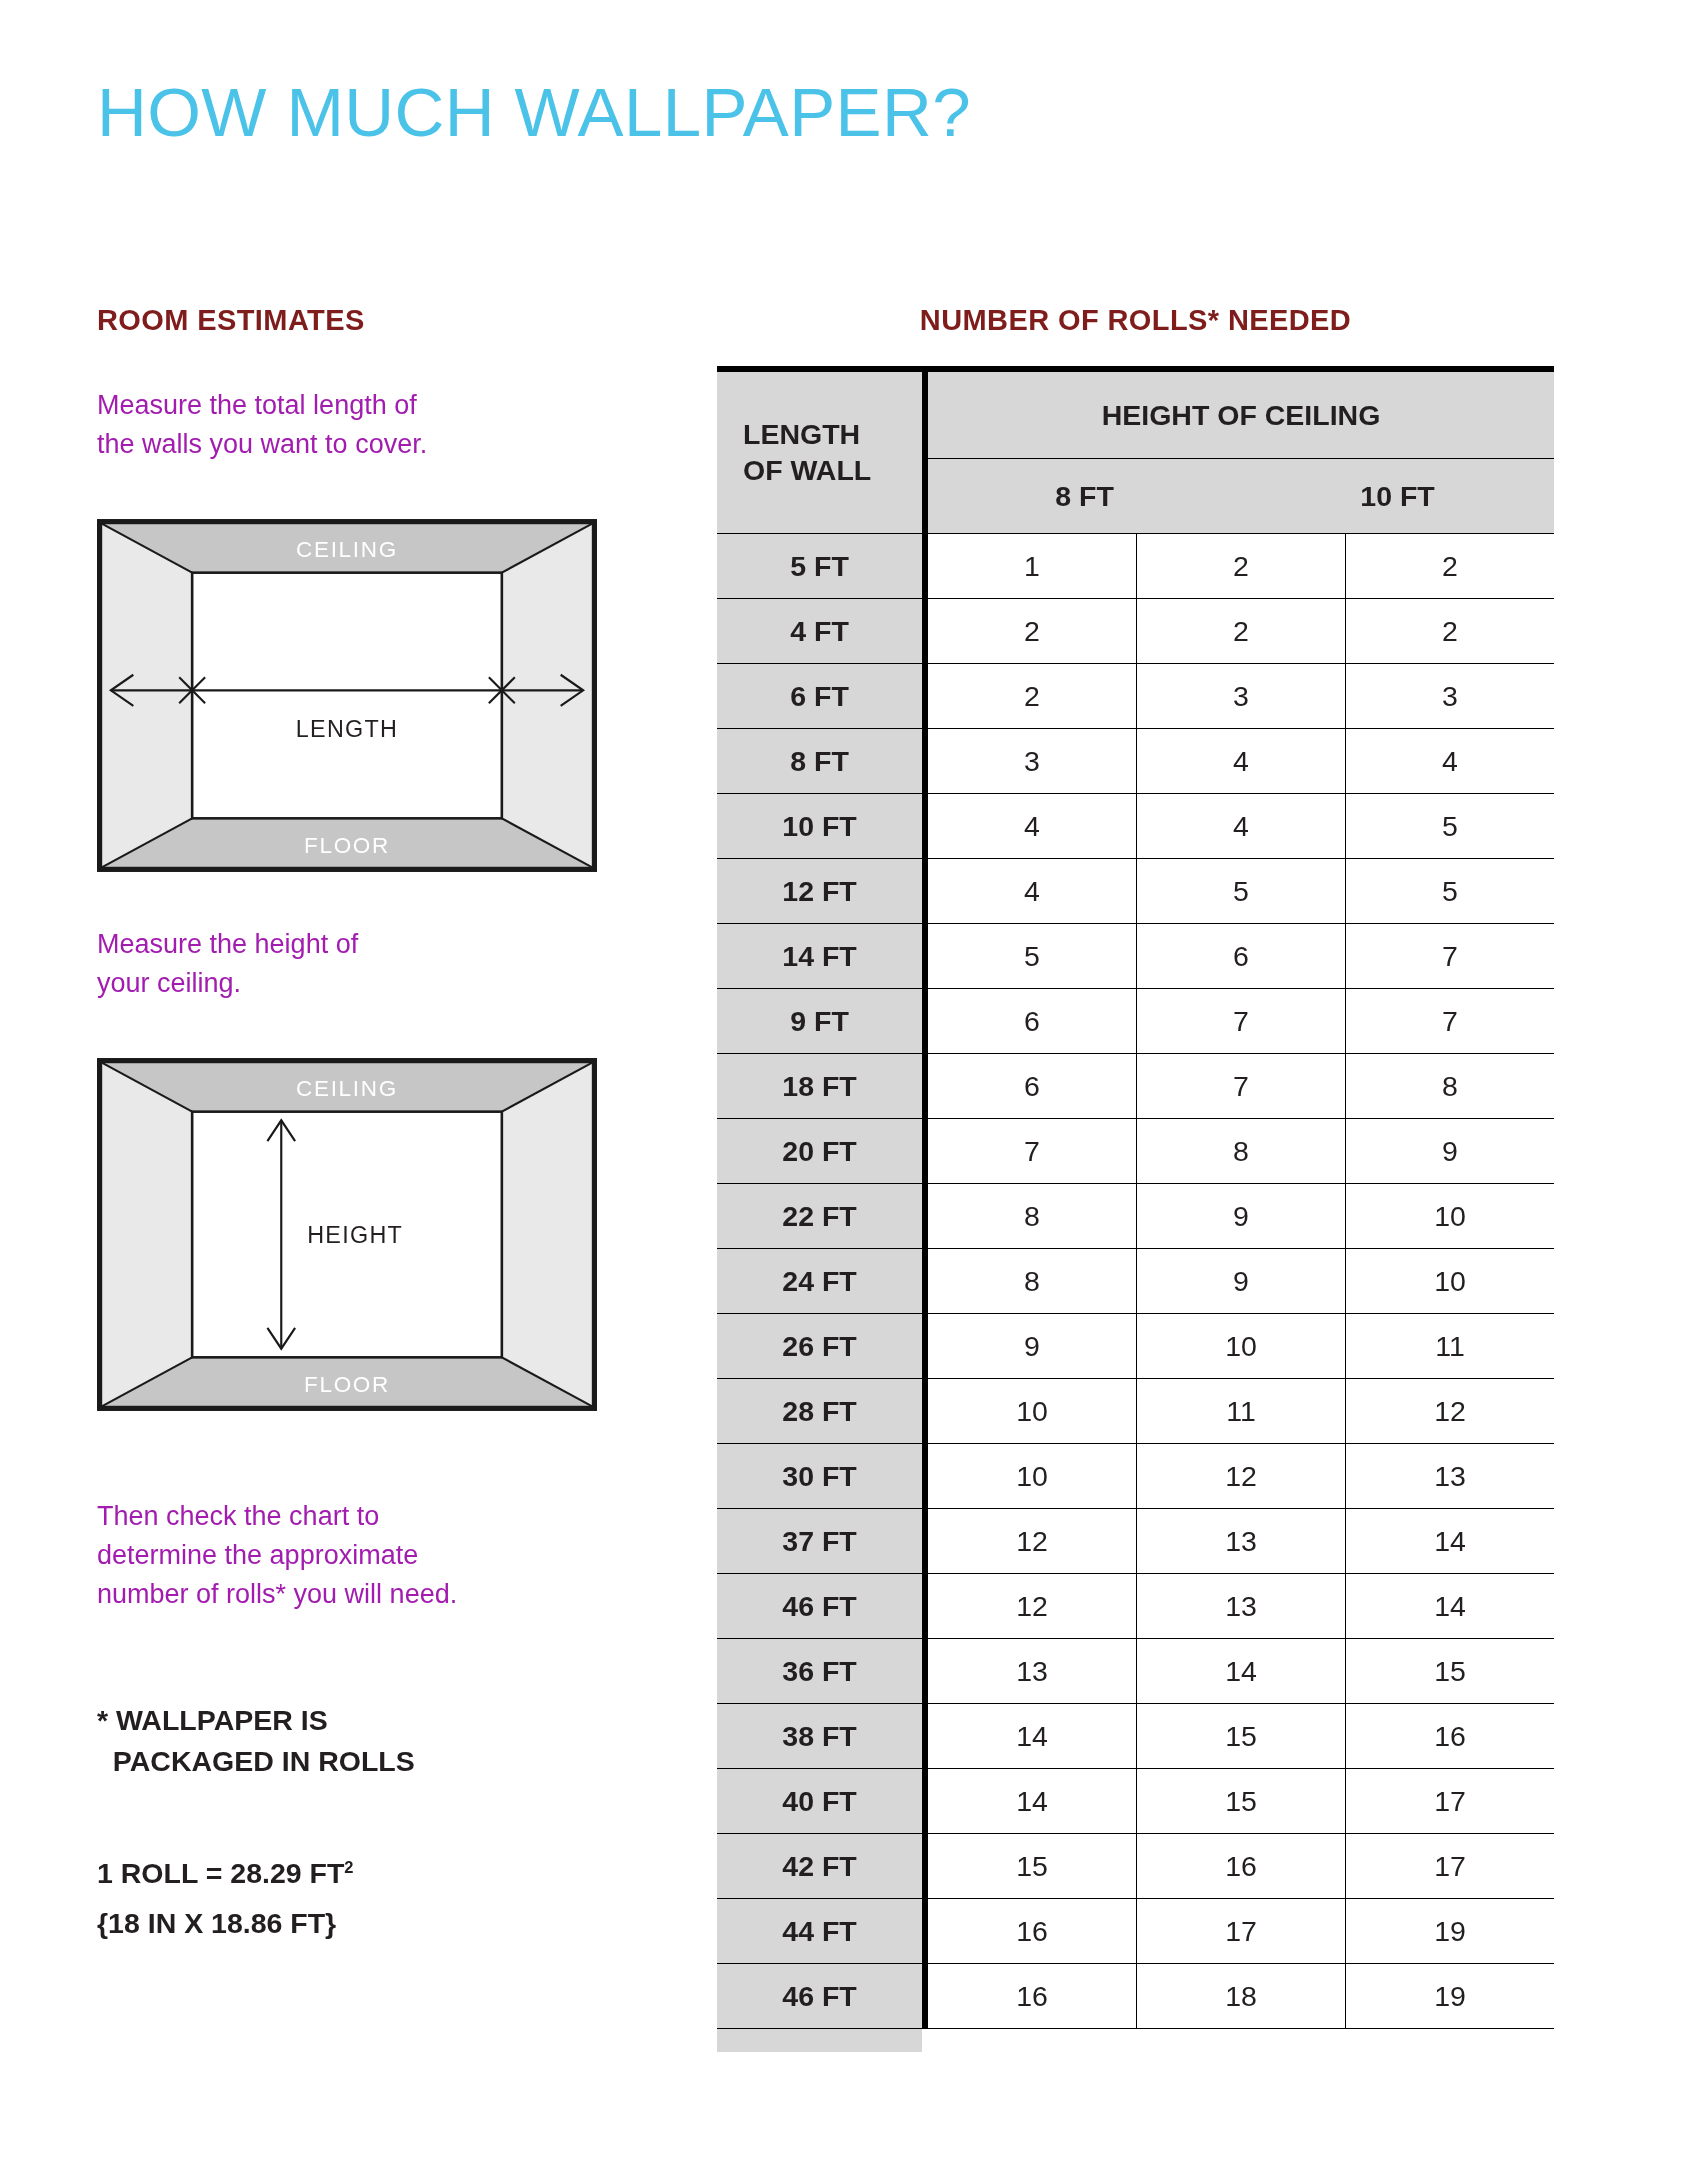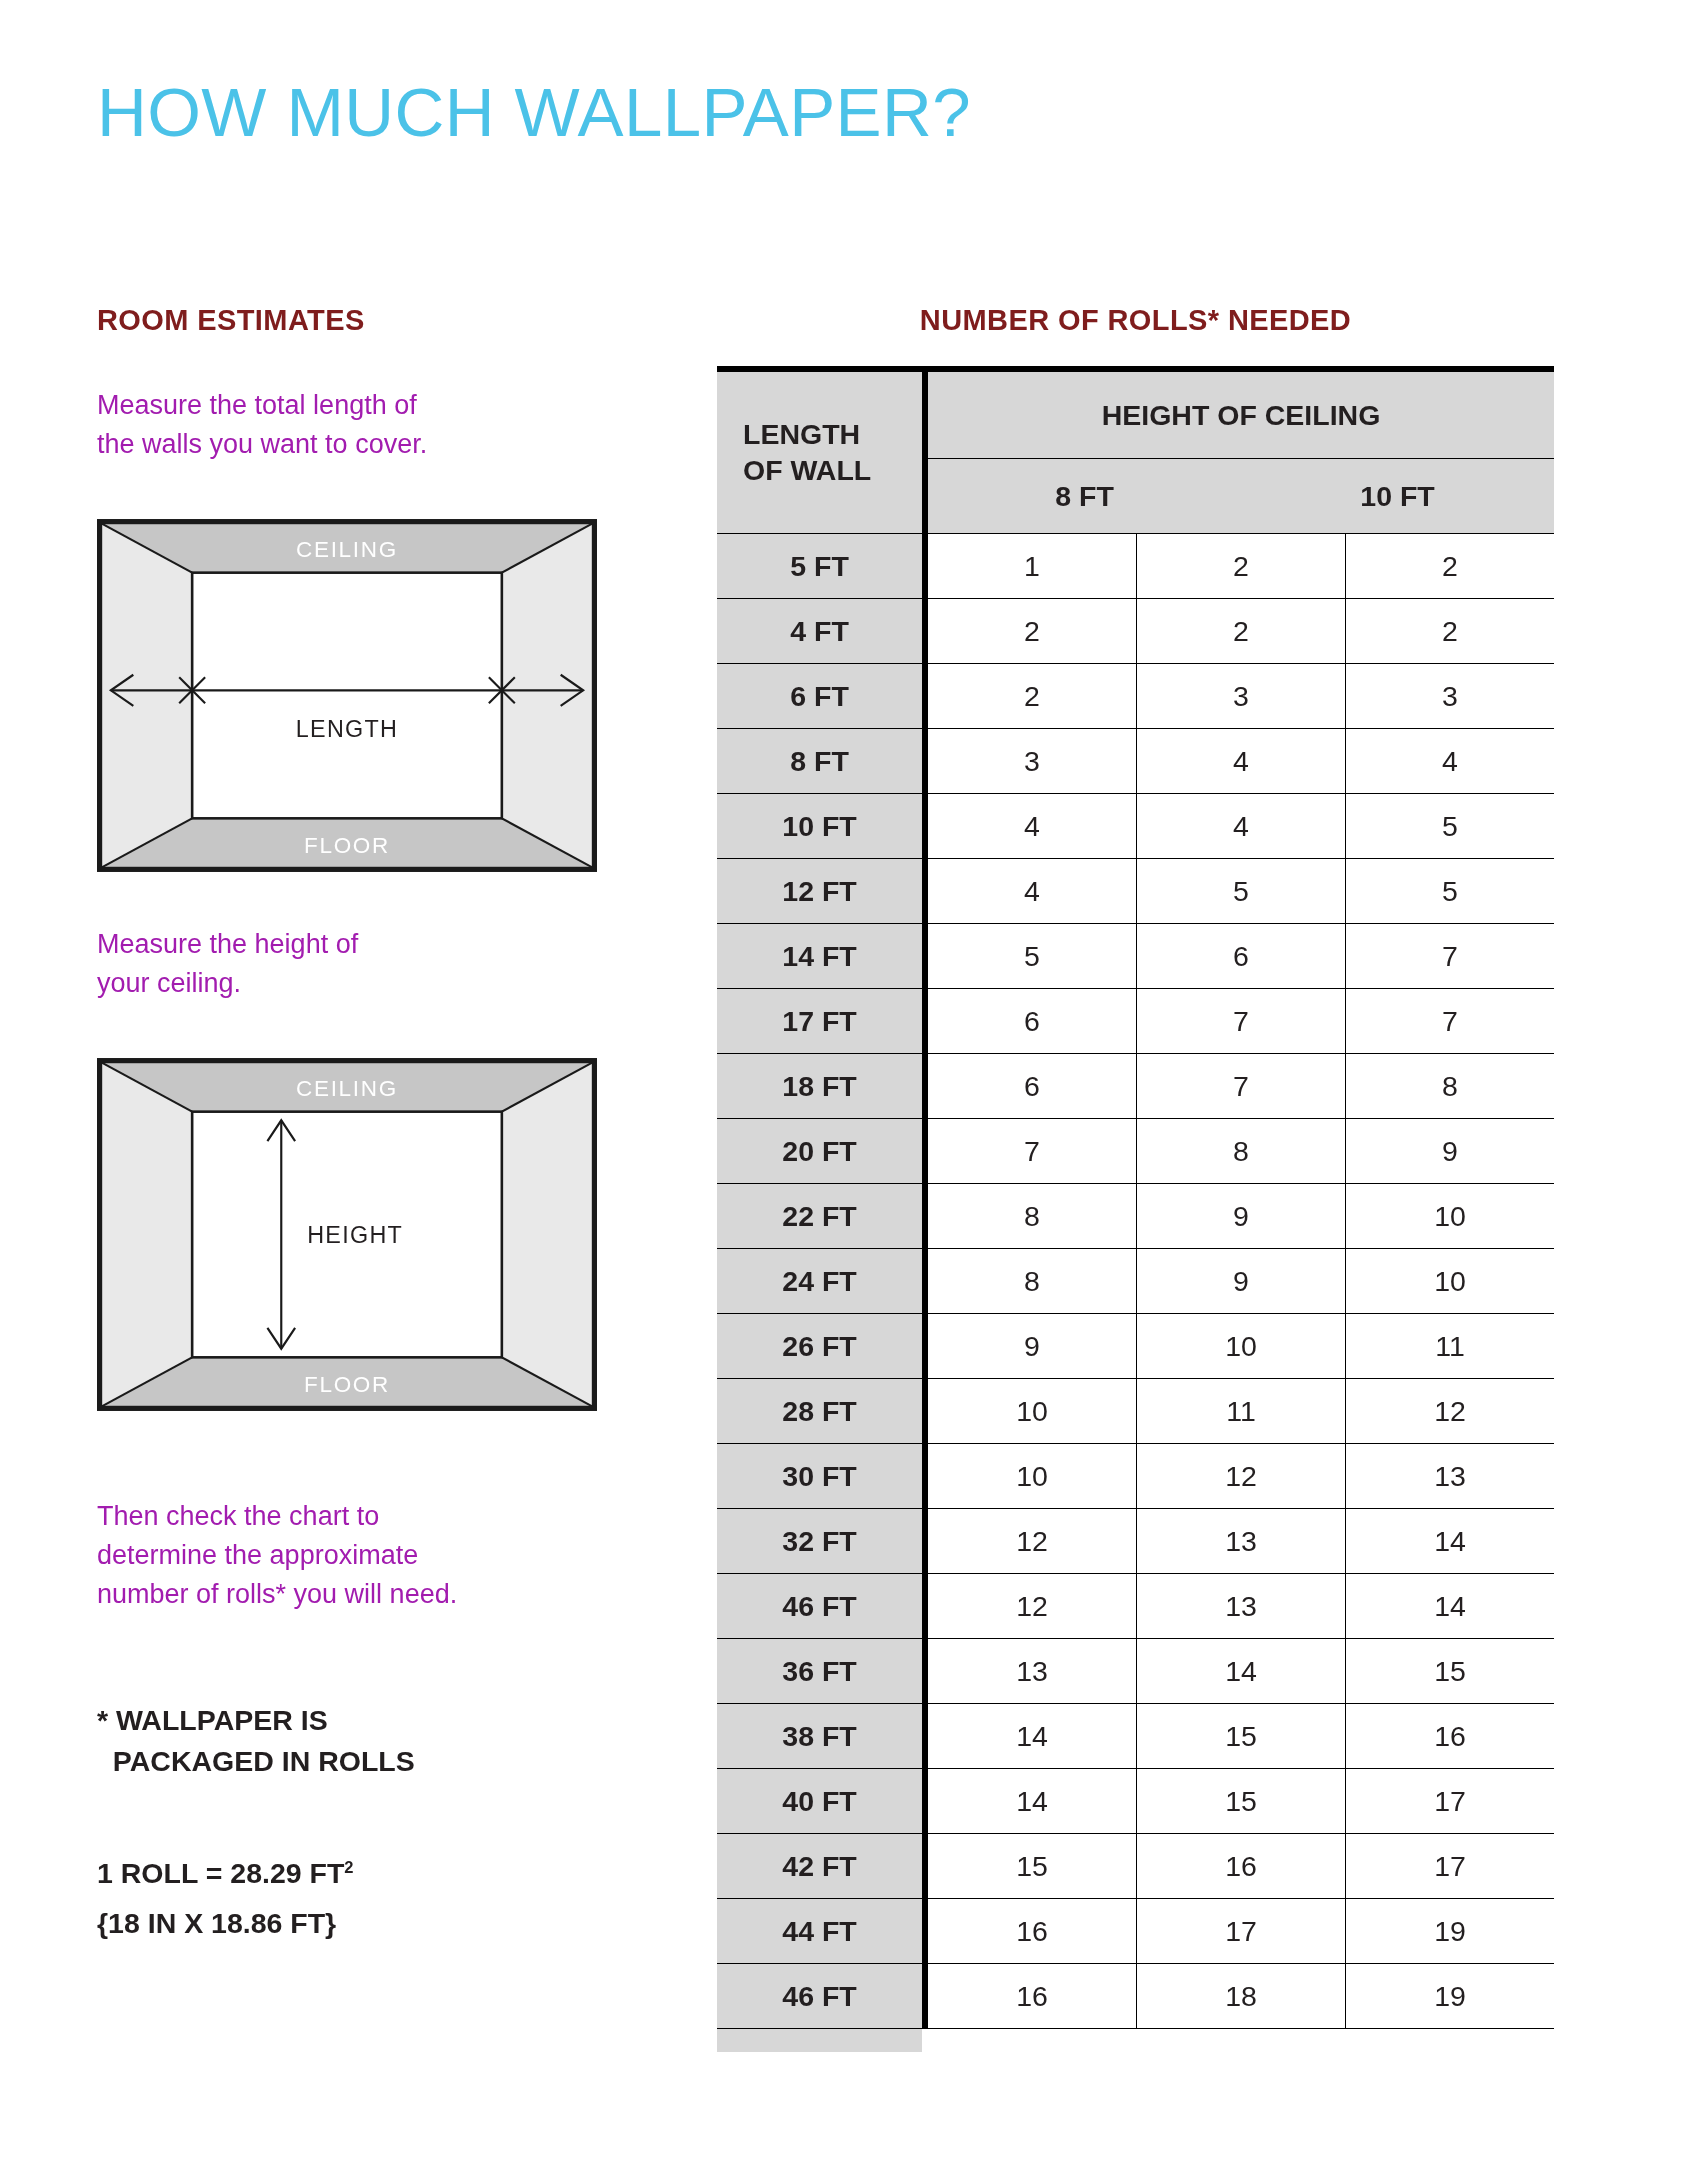--- a/index.html
+++ b/index.html
@@ -232,21 +232,21 @@
   <div class="t-row">
     <div class="t-label">14 FT</div>
     <div class="t-vals">
       <div class="t-cell">5</div>
       <div class="t-cell">6</div>
       <div class="t-cell">7</div>
     </div>
   </div>
 
   <div class="t-row">
-    <div class="t-label">17 FT</div>
+    <div class="t-label">9 FT</div>
     <div class="t-vals">
       <div class="t-cell">6</div>
       <div class="t-cell">7</div>
       <div class="t-cell">7</div>
     </div>
   </div>
 
   <div class="t-row">
     <div class="t-label">18 FT</div>
     <div class="t-vals">
@@ -304,21 +304,21 @@
   <div class="t-row">
     <div class="t-label">30 FT</div>
     <div class="t-vals">
       <div class="t-cell">10</div>
       <div class="t-cell">12</div>
       <div class="t-cell">13</div>
     </div>
   </div>
 
   <div class="t-row">
-    <div class="t-label">32 FT</div>
+    <div class="t-label">37 FT</div>
     <div class="t-vals">
       <div class="t-cell">12</div>
       <div class="t-cell">13</div>
       <div class="t-cell">14</div>
     </div>
   </div>
 
   <div class="t-row">
     <div class="t-label">46 FT</div>
     <div class="t-vals">

